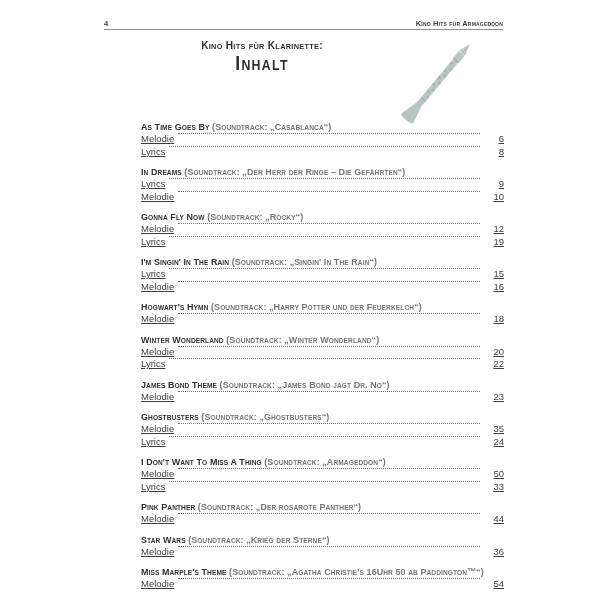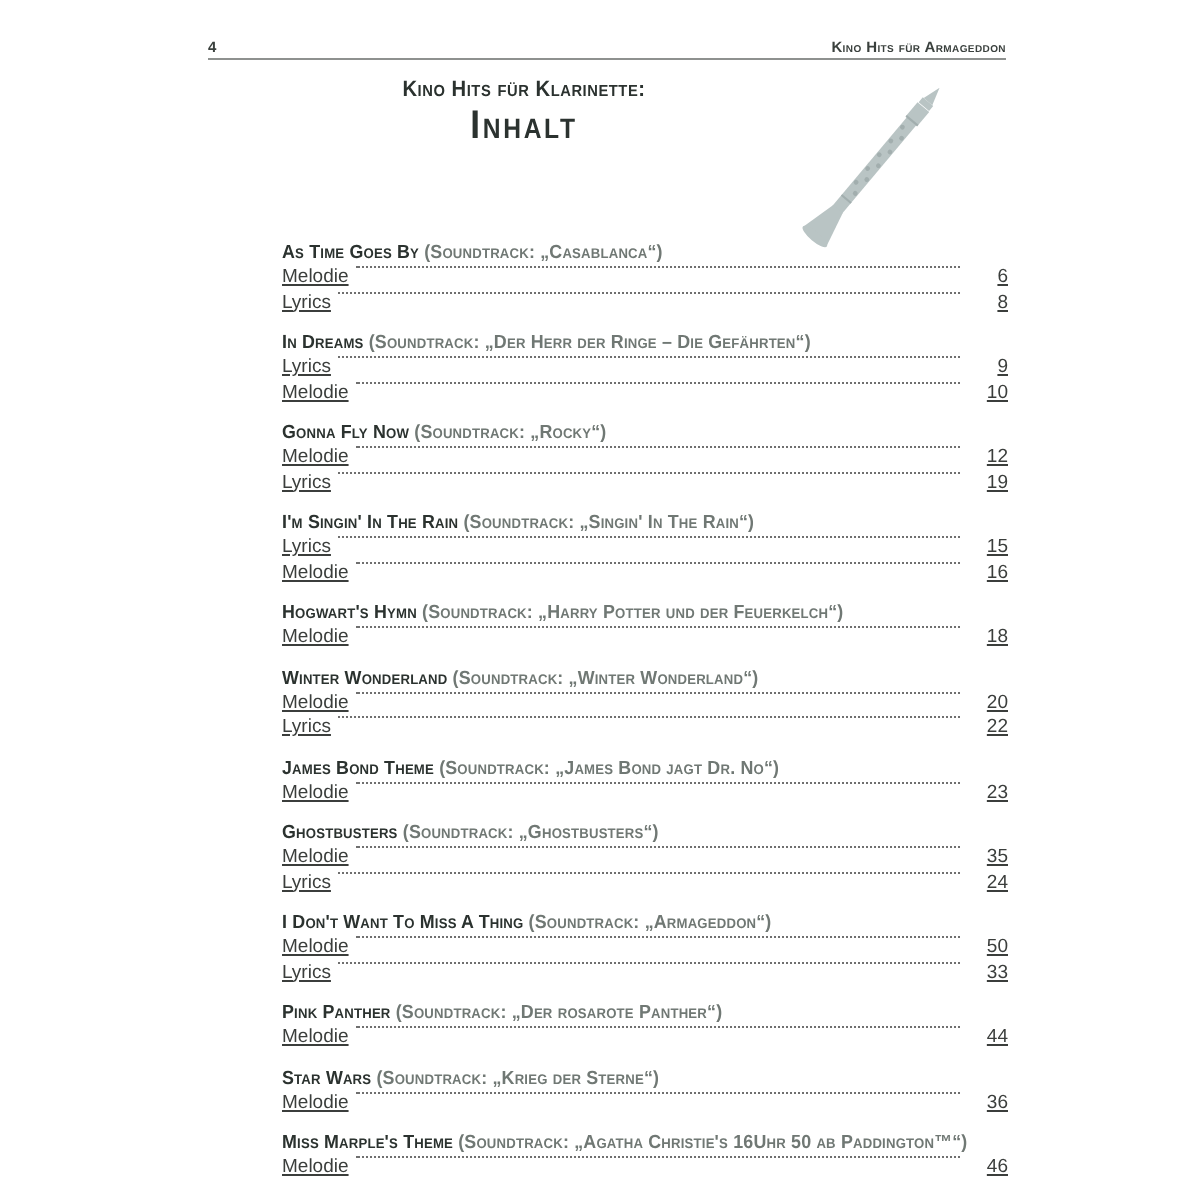--- a/index.html
+++ b/index.html
@@ -215,18 +215,18 @@
           <span class="lbl">Melodie</span>
           <span class="dots"></span>
           <span class="pg">36</span>
         </div>
       </section>
       <section class="toc-entry">
         <div class="etitle"><span class="song">Miss Marple's Theme</span><span class="strack"> (Soundtrack: „Agatha Christie's 16Uhr 50 ab Paddington™“)</span></div>
         <div class="row">
           <span class="lbl">Melodie</span>
           <span class="dots"></span>
-          <span class="pg">46</span>
+          <span class="pg">54</span>
         </div>
       </section>
     </main>
 
 </div>
 
 </body></html>

